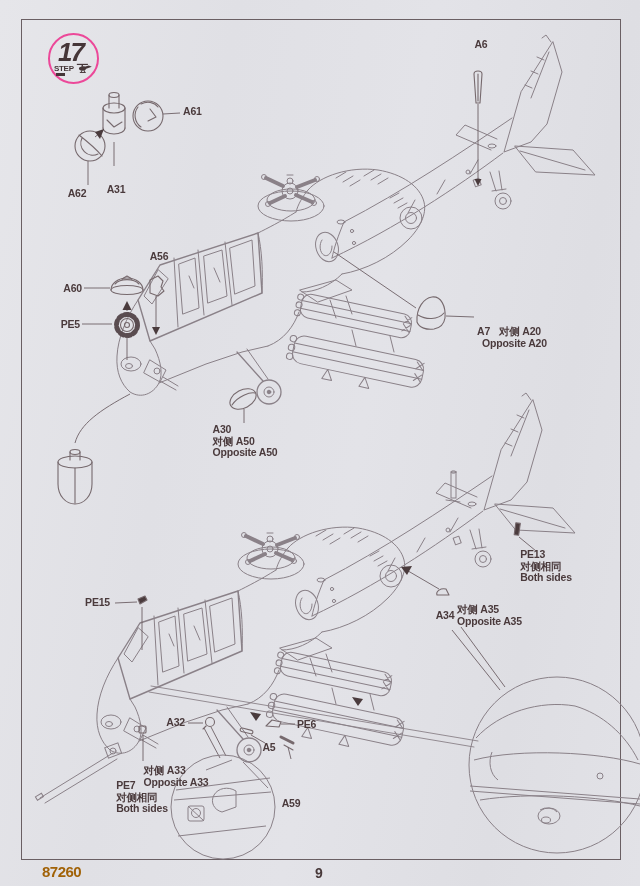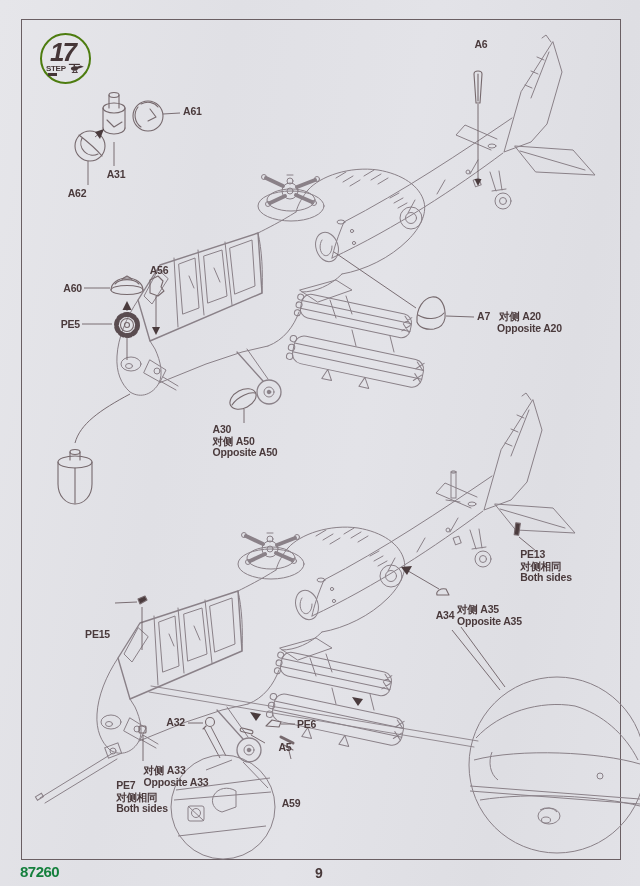--- a/index.html
+++ b/index.html
@@ -12,36 +12,36 @@
     position:absolute;left:21px;top:19px;width:598px;height:839px;
     border:1px solid #6a5f63;
   }
   svg.art{position:absolute;left:0;top:0;}
   .lbl{
     position:absolute;font:700 10.5px "Liberation Sans",sans-serif;
     color:#4a3a3c;white-space:nowrap;letter-spacing:-0.2px;line-height:11.5px;
   }
   .cx{transform:translateX(-50%);}
   .rx{transform:translateX(-100%);text-align:left;}
-  .ind{margin-left:20px;}
+  .ind{margin-left:5px;}
   .gap{display:inline-block;width:9px;}
   #step-badge{
-    position:absolute;left:40px;top:33px;width:47px;height:47px;
-    border:2px solid #4d7c0f;border-radius:50%;color:#453638;text-align:center;
+    position:absolute;left:48px;top:33px;width:47px;height:47px;
+    border:2px solid #ec4899;border-radius:50%;color:#453638;text-align:center;
   }
   #step-badge .num{
     position:absolute;left:8px;top:2px;font:700 italic 26px "Liberation Sans",sans-serif;
     letter-spacing:-2px;
   }
   #step-badge .word{
     position:absolute;left:4px;top:29px;font:700 8px "Liberation Sans",sans-serif;letter-spacing:-0.3px;
   }
   #step-badge .bar{position:absolute;left:6px;top:38px;width:9px;height:2.5px;background:#453638;}
   #step-badge .heli-ic{position:absolute;left:26px;top:27px;}
-  #kit-number{position:absolute;left:20px;top:863px;font:700 15px "Liberation Sans",sans-serif;color:#15803d;letter-spacing:-0.5px;text-align:center;}
+  #kit-number{position:absolute;left:42px;top:863px;font:700 15px "Liberation Sans",sans-serif;color:#a16207;letter-spacing:-0.5px;text-align:center;}
   #page-number{position:absolute;left:319px;top:865px;font:700 14px "Liberation Sans",sans-serif;color:#473839;transform:translateX(-50%);}
 </style>
 </head>
 <body>
 
 <div id="frame"></div>
 
 <svg class="art" width="640" height="886" viewBox="0 0 640 886">
   <defs>
     <g id="heli" stroke="#8a8188" fill="none" stroke-width="1" stroke-linecap="round" stroke-linejoin="round">
@@ -320,59 +320,59 @@
       <path d="M3.5,6 Q7,3.8 11,4.6 L15,3.6 L18.6,4.8 L12,7.2 Q10.5,10.5 6.5,9.6 Q3,8.8 3.5,6 Z"></path>
       <rect x="4.5" y="11" width="7" height="1.2"></rect>
       <rect x="6" y="9.5" width="1" height="2"></rect>
         <rect x="9.5" y="9.5" width="1" height="2"></rect>
     </g>
   </svg>
 </div>
 
 <div class="lbl cx" style="left:481px;top:39px">A6</div>
 <div class="lbl" style="left:183px;top:106px">A61</div>
-<div class="lbl cx" style="left:116px;top:169px">A31</div>
+<div class="lbl cx" style="left:116px;top:184px">A31</div>
 <div class="lbl cx" style="left:77px;top:188px">A62</div>
-<div class="lbl cx" style="left:159px;top:265px">A56</div>
+<div class="lbl cx" style="left:159px;top:251px">A56</div>
 <div class="lbl rx" style="left:82px;top:283px">A60</div>
 <div class="lbl rx" style="left:80px;top:319px">PE5</div>
 
-<div class="lbl" style="left:477px;top:311px">
+<div class="lbl" style="left:477px;top:326px">
   <span>A7</span><span class="gap"></span><span>对侧 A20</span><br>
   <span class="ind">Opposite A20</span>
 </div>
 
 <div class="lbl cx" style="left:245px;top:424px">
   <span>A30</span><br>
   <span>对侧 A50</span><br>
   <span>Opposite A50</span>
 </div>
 
 <div class="lbl cx" style="left:546px;top:549px">
   <span>PE13</span><br>
   <span>对侧相同</span><br>
   <span>Both sides</span>
 </div>
 
-<div class="lbl rx" style="left:110px;top:629px">PE15</div>
+<div class="lbl rx" style="left:110px;top:597px">PE15</div>
 
 <div class="lbl cx" style="left:445px;top:610px">A34</div>
 <div class="lbl" style="left:457px;top:604px">
   <span>对侧 A35</span><br>
   <span>Opposite A35</span>
 </div>
 
 <div class="lbl rx" style="left:185px;top:717px">A32</div>
 <div class="lbl cx" style="left:176px;top:765px">
   <span>对侧 A33</span><br>
   <span>Opposite A33</span>
 </div>
 
 <div class="lbl" style="left:297px;top:719px">PE6</div>
-<div class="lbl cx" style="left:285px;top:742px">A5</div>
+<div class="lbl cx" style="left:269px;top:742px">A5</div>
 <div class="lbl cx" style="left:291px;top:798px">A59</div>
 
 <div class="lbl cx" style="left:142px;top:780px">
   <span>PE7</span><br>
   <span>对侧相同</span><br>
   <span>Both sides</span>
 </div>
 
 <div id="kit-number">87260</div>
 <div id="page-number">9</div>

